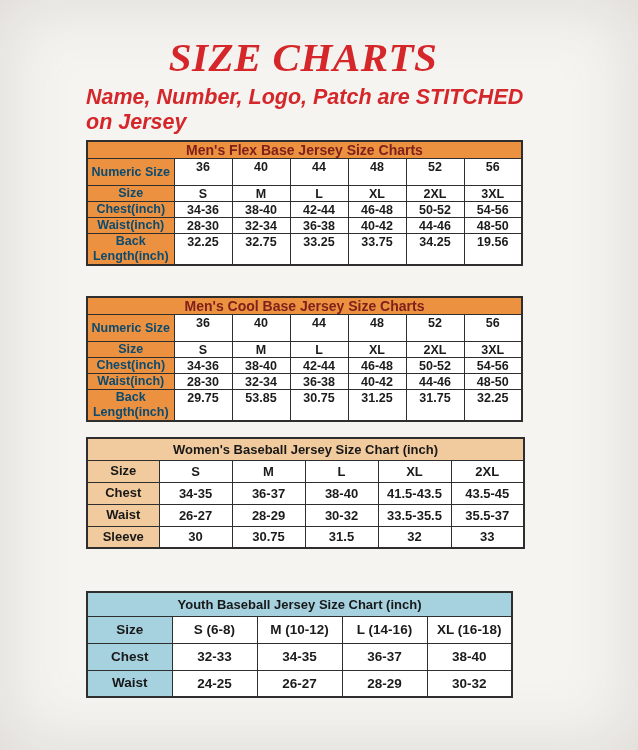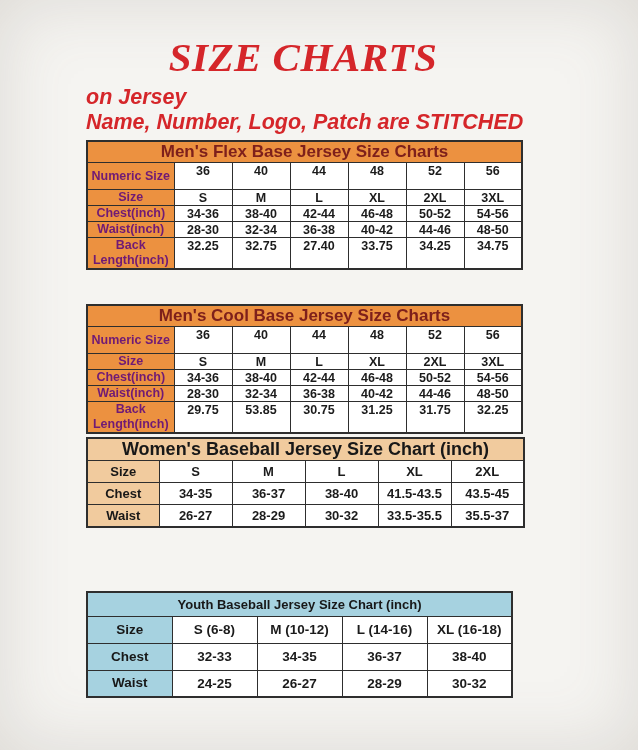--- a/index.html
+++ b/index.html
@@ -28,35 +28,35 @@
     color: var(--title_red); line-height: 1.17;
   }
   .tables-area { position: absolute; left: 86px; top: 140px; width: 470px; height: 580px; }
 
   table.size-table {
     border-collapse: collapse; table-layout: fixed;
     position: absolute; left: 0;
     background: #fff;
   }
   .t0 { top: 0; }
-  .t1 { top: 164px; }
+  .t1 { top: 156px; }
   .t2 { top: 297px; }
   .t3 { top: 451px; }
 
   td, th {
     border: 1.5px solid var(--border);
     font-weight: bold; color: #1b1b1b;
     text-align: center; vertical-align: middle;
     padding: 0 2px; overflow: hidden;
   }
   table.size-table { border: 2px solid var(--border); }
 
-  th.table-title { font-size: 17px; }
+  th.table-title { font-size: 14px; }
   .theme-orange th.table-title { background: var(--orange); color: var(--header_red); }
-  .theme-orange td.row-label  { background: var(--orange); color: #701a75; text-align: center; }
+  .theme-orange td.row-label  { background: var(--orange); color: #0c4a6e; text-align: center; }
   .theme-peach  th.table-title, .theme-peach td.row-label { background: var(--peach); color: #181818; }
   .theme-blue   th.table-title, .theme-blue  td.row-label { background: var(--blue);  color: #181818; }
 
   td.cell { background: #fff; }
   .row-label { line-height: 1.18; }
 
   
   .t0 col.label, .t1 col.label { width: 87px; }
   .t0 col.data,  .t1 col.data  { width: 58px; }
   .t0 td, .t1 td { font-size: 12.5px; }
@@ -67,41 +67,41 @@
   .t0 tbody tr:nth-child(1) td.cell, .t0 tbody tr:nth-child(5) td.cell,
   .t1 tbody tr:nth-child(1) td.cell, .t1 tbody tr:nth-child(5) td.cell {
     vertical-align: top; padding-top: 1px;
   }
 
   
   .t2 col.label { width: 72px; }
   .t2 col.data  { width: 73px; }
   .t2 td { font-size: 13px; }
   .t2 tr.title-row { height: 22px; }
-  .t2 th.table-title { font-size: 18px; }
+  .t2 th.table-title { font-size: 13px; }
   .t2 tbody tr { height: 22px; }
 
   
   .t3 col.label { width: 85px; }
   .t3 col.data  { width: 85px; }
   .t3 td { font-size: 13.5px; }
   .t3 tr.title-row { height: 24px; }
   .t3 th.table-title { font-size: 13px; }
   .t3 tbody tr { height: 27px; }
 </style>
 </head>
 <body>
 
 <div class="vignette"></div>
 
 <div class="page-title">SIZE CHARTS</div>
 
 <div class="page-subtitle">
+  <div>Name, Number, Logo, Patch are STITCHED</div>
   <div>on Jersey</div>
-  <div>Name, Number, Logo, Patch are STITCHED</div>
 </div>
 
 <div class="tables-area">
     <table class="size-table t0 theme-orange">
       <colgroup>
         <col class="label">
         <col class="data">
         <col class="data">
         <col class="data">
         <col class="data">
@@ -147,24 +147,24 @@
           <td class="cell">32-34</td>
           <td class="cell">36-38</td>
           <td class="cell">40-42</td>
           <td class="cell">44-46</td>
           <td class="cell">48-50</td>
         </tr>
         <tr>
           <td class="row-label">Back Length(inch)</td>
           <td class="cell">32.25</td>
           <td class="cell">32.75</td>
-          <td class="cell">27.40</td>
+          <td class="cell">33.25</td>
           <td class="cell">33.75</td>
           <td class="cell">34.25</td>
-          <td class="cell">34.75</td>
+          <td class="cell">19.56</td>
         </tr>
       </tbody>
     </table>
     <table class="size-table t1 theme-orange">
       <colgroup>
         <col class="label">
         <col class="data">
         <col class="data">
         <col class="data">
         <col class="data">
@@ -256,20 +256,28 @@
           <td class="cell">43.5-45</td>
         </tr>
         <tr>
           <td class="row-label">Waist</td>
           <td class="cell">26-27</td>
           <td class="cell">28-29</td>
           <td class="cell">30-32</td>
           <td class="cell">33.5-35.5</td>
           <td class="cell">35.5-37</td>
         </tr>
+        <tr>
+          <td class="row-label">Sleeve</td>
+          <td class="cell">30</td>
+          <td class="cell">30.75</td>
+          <td class="cell">31.5</td>
+          <td class="cell">32</td>
+          <td class="cell">33</td>
+        </tr>
       </tbody>
     </table>
     <table class="size-table t3 theme-blue">
       <colgroup>
         <col class="label">
         <col class="data">
         <col class="data">
         <col class="data">
         <col class="data">
       </colgroup>

